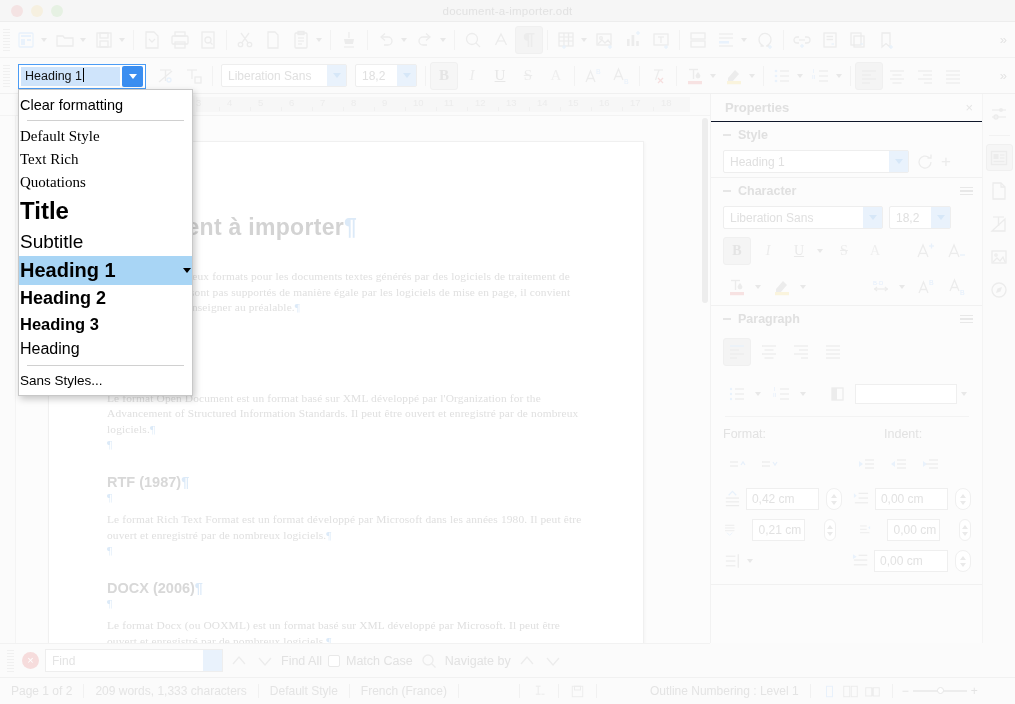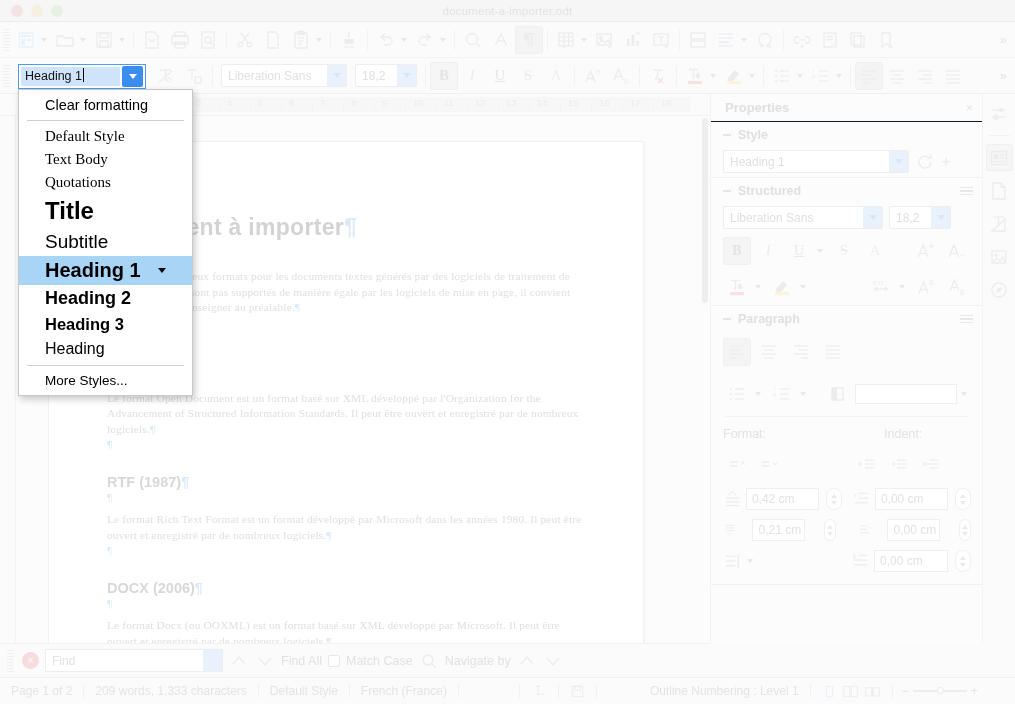--- a/index.html
+++ b/index.html
@@ -146,21 +146,21 @@
     display: inline-block; width: 1px; height: 14px; background: #000;
     vertical-align: -2px; margin-left: 1px;
   }
 
   .style-popup {
     position: absolute; left: 18px; top: 89px; width: 175px;
     background: #ffffff; border: 1px solid #c8c8c8;
     box-shadow: 2px 3px 7px rgba(0,0,0,0.22); z-index: 70; padding: 4px 0 4px 0;
   }
   .spitem {
-    padding: 3px 26px; color: #000; white-space: nowrap;
+    padding: 3px 1px; color: #000; white-space: nowrap;
     display: flex; align-items: center; justify-content: space-between;
   }
   .spitem.sel { background: #a8d5f5; }
   .spitem .itxt { display: block; }
   .sp-sep { height: 1px; background: #d0d0d0; margin: 4px 8px; }
   .arrow-d {
     width: 0; height: 0; border-top: 5px solid #000;
     border-left: 4px solid transparent; border-right: 4px solid transparent;
   }
   .f-clear    { font-size: 14.5px; font-family:"Liberation Sans",sans-serif; }
@@ -741,21 +741,21 @@
   <div class="style-popup">
     <div id="style-items">
         <div class="spitem f-clear">
           <span class="itxt">Clear formatting</span>
         </div>
         <div class="sp-sep"></div>
         <div class="spitem f-default">
           <span class="itxt">Default Style</span>
         </div>
         <div class="spitem f-textbody">
-          <span class="itxt">Text Body</span>
+          <span class="itxt">Text Rich</span>
         </div>
         <div class="spitem f-quote">
           <span class="itxt">Quotations</span>
         </div>
         <div class="spitem f-title">
           <span class="itxt">Title</span>
         </div>
         <div class="spitem f-subtitle">
           <span class="itxt">Subtitle</span>
         </div>
@@ -767,21 +767,21 @@
           <span class="itxt">Heading 2</span>
         </div>
         <div class="spitem f-h3">
           <span class="itxt">Heading 3</span>
         </div>
         <div class="spitem f-heading">
           <span class="itxt">Heading</span>
         </div>
         <div class="sp-sep"></div>
         <div class="spitem f-more">
-          <span class="itxt">More Styles...</span>
+          <span class="itxt">Sans Styles...</span>
         </div>
       </div>
   </div>
 
   <div class="sidebar">
     <div class="sb-deck">
 
       <div class="sb-header">
         <span class="t">Properties</span>
         <span class="sb-close">×</span>
@@ -801,21 +801,21 @@
             <path d="M16 10a6 6 0 11-2-4.4"></path>
               <polyline points="16,2.5 16,6 12.5,6"></polyline>
           </svg>
         </div>
         <div class="plus-ico">+</div>
       </div>
       <div class="sb-block-sep"></div>
 
       <div class="sb-section-title">
         <span class="minus"></span>
-        <span>Structured</span>
+        <span>Character</span>
         <span class="hamb">
             <i></i>
             <i></i>
             <i></i>
           </span>
       </div>
       <div class="sb-row">
         <div class="combo" style="width:160px">
           <span class="cval">Liberation Sans</span>
           <span class="cbtn"></span>

